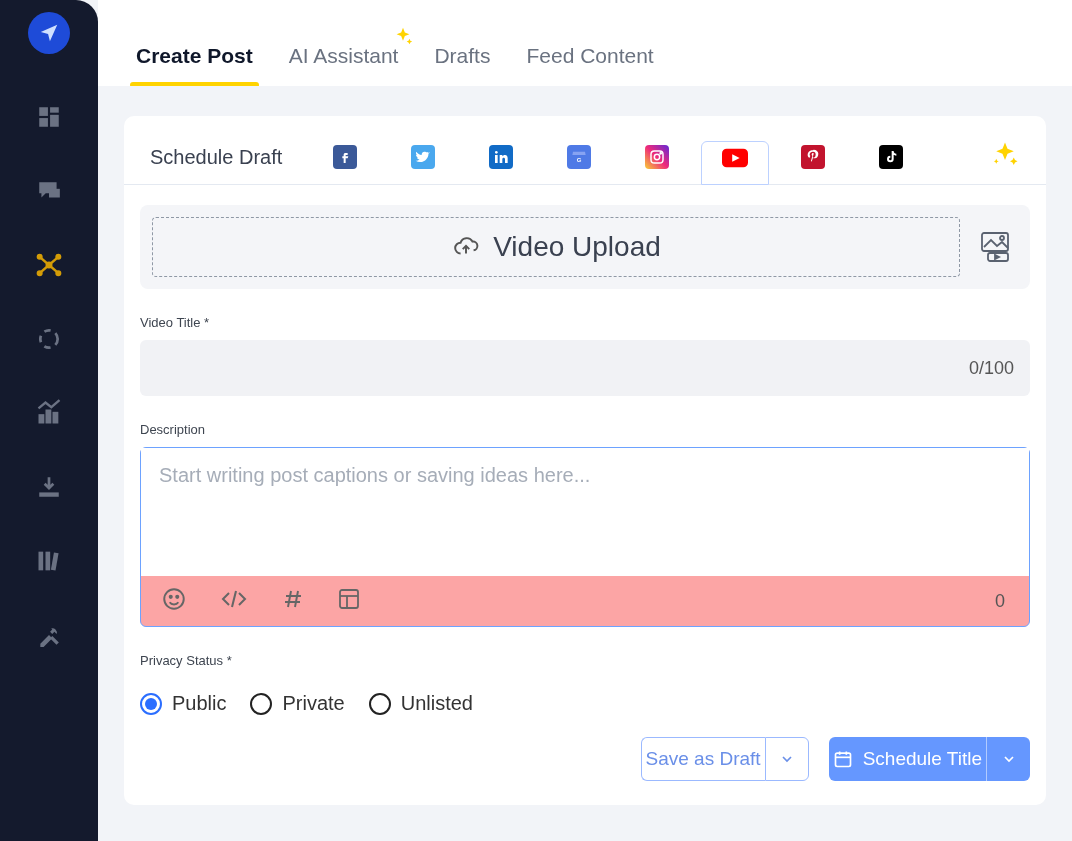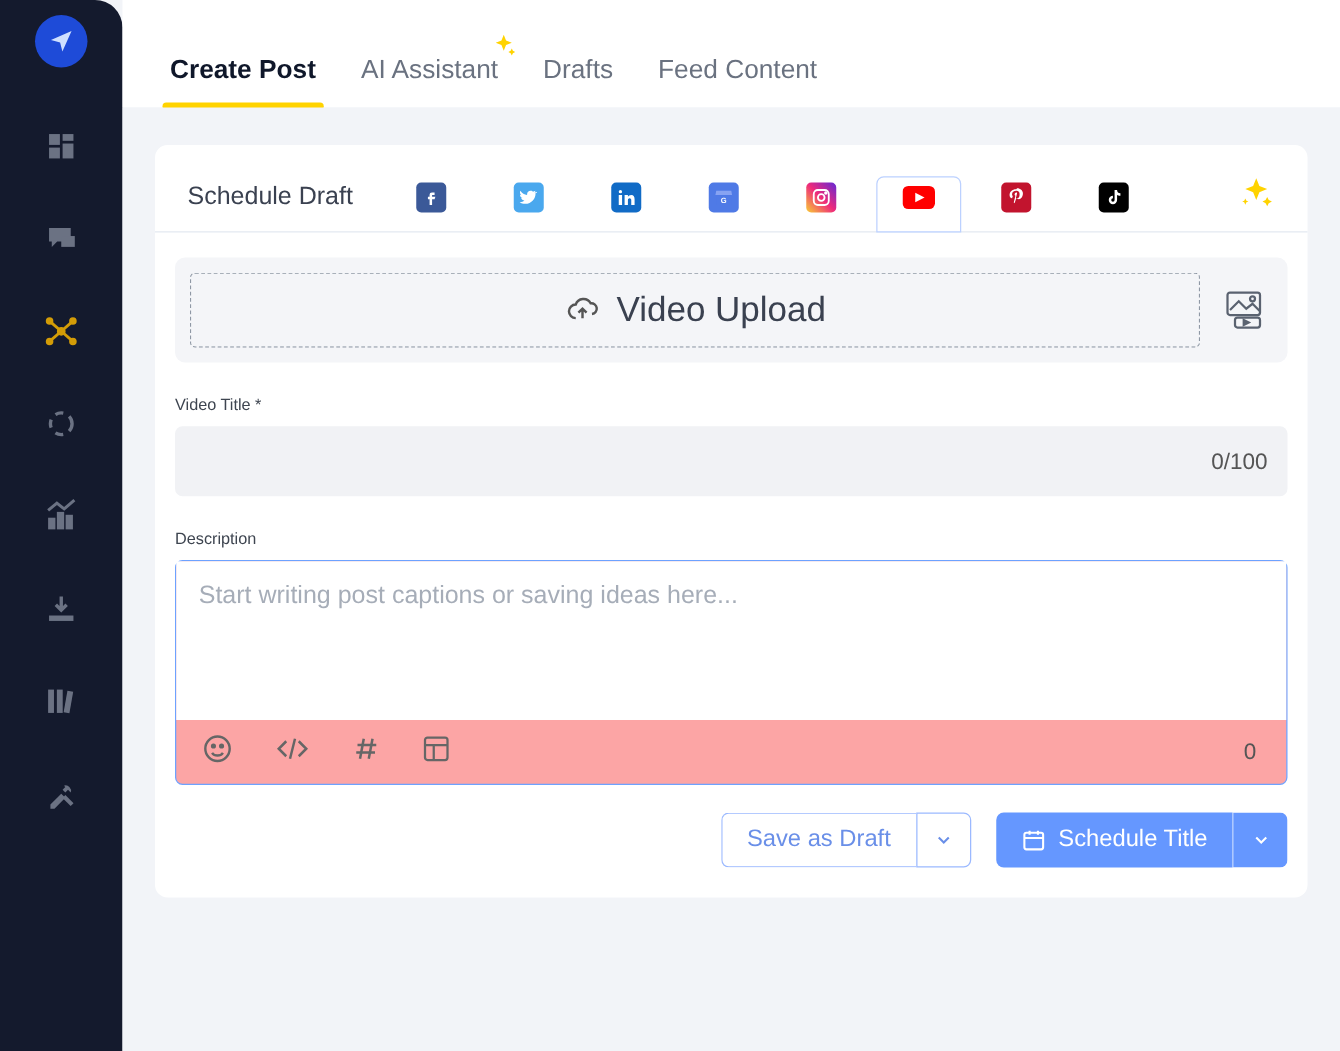--- a/index.html
+++ b/index.html
@@ -196,21 +196,21 @@
 
   
   .footer-actions {
     display:flex; justify-content:flex-end; gap:20px;
     padding:22px 16px 0 16px;
   }
   .btn-group { display:flex; }
   .btn {
     height:44px; font-size:19px; font-weight:500;
     display:flex; align-items:center; justify-content:center;
-    border-radius:6px; cursor:pointer; padding:0 20px;
+    border-radius:6px; cursor:pointer; padding:0 4px;
   }
   .btn-outline {
     border:1.5px solid #9bb9ff; color:#6a8fe8; background:#fff;
     border-right:none; border-radius:6px 0 0 6px;
   }
   .btn-outline-caret {
     width:44px; border:1.5px solid #9bb9ff; color:#6a8fe8; background:#fff;
     border-radius:0 6px 6px 0;
     display:flex;align-items:center;justify-content:center;
   }
@@ -452,20 +452,39 @@
                 <rect x="3" y="3" width="18" height="18" rx="2"></rect>
                 <line x1="3" y1="9" x2="21" y2="9"></line>
                 <line x1="10" y1="9" x2="10" y2="21"></line>
               </svg>
           </span>
           <span class="desc-count">0</span>
         </div>
       </div>
     </div>
 
+    <div class="form-section">
+      <div class="field-label">Privacy Status *</div>
+      <div class="radio-row">
+        <div class="radio-item">
+          <span class="radio-outer">
+              <span class="radio-inner"></span>
+            </span>
+          <span>Public</span>
+        </div>
+        <div class="radio-item">
+          <span class="radio-outer unchecked"></span>
+          <span>Private</span>
+        </div>
+        <div class="radio-item">
+          <span class="radio-outer unchecked"></span>
+          <span>Unlisted</span>
+        </div>
+      </div>
+    </div>
 
     <div class="footer-actions">
       <div class="btn-group">
         <div class="btn btn-outline">
           <span>Save as Draft</span>
         </div>
         <div class="btn-outline-caret">
           <svg width="16" height="16" viewBox="0 0 24 24" fill="none" stroke="#6a8fe8" stroke-width="2.5">
               <polyline points="6 9 12 15 18 9"></polyline>
             </svg>

